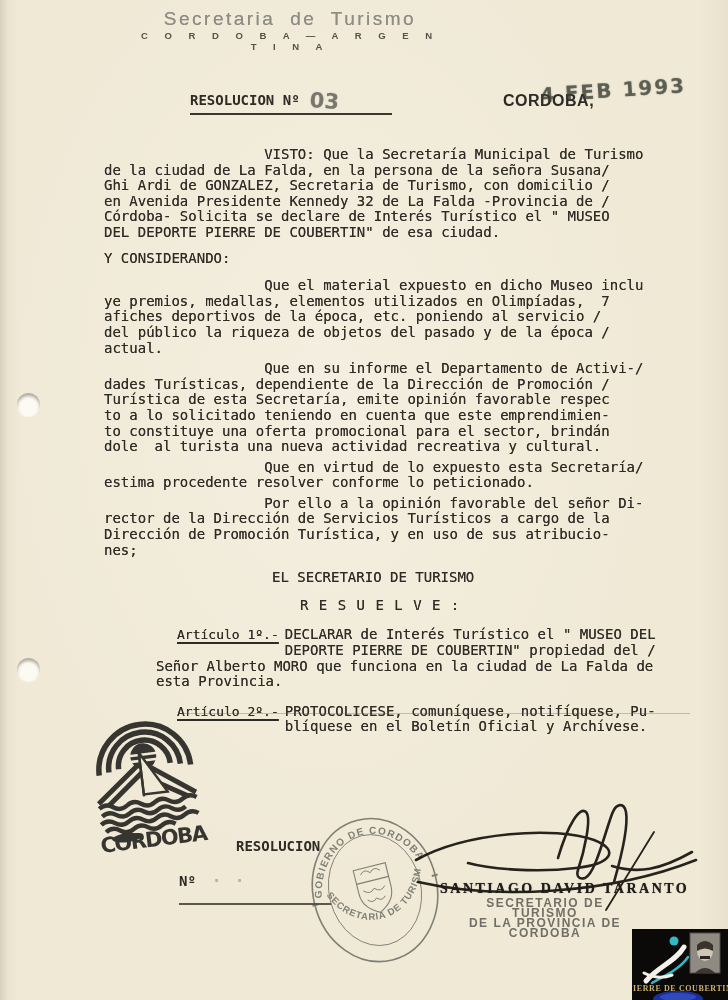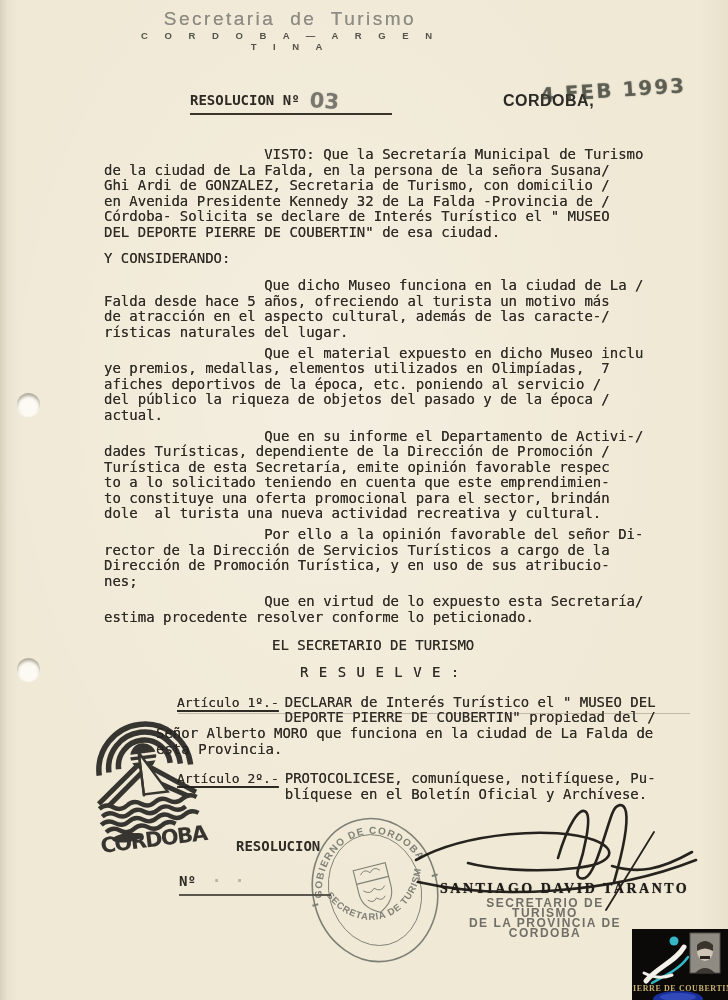--- a/index.html
+++ b/index.html
@@ -62,21 +62,21 @@
     flex:0 0 99px;margin-left:73px;font-size:13px;white-space:nowrap;
     text-decoration:underline;text-underline-offset:3px;text-decoration-thickness:1.5px;
   }
   .article .abody{white-space:pre-wrap;margin-left:6px;}
   .acontinuation{white-space:pre-wrap;margin-left:52px;margin-top:0;}
   .scan-line{position:absolute;left:178px;top:713px;width:512px;height:1px;
     background:rgba(95,85,68,.32);}
   
   .f-res{position:absolute;left:188px;top:838px;font-size:14px;font-weight:bold;margin-left:48px;}
   .f-num{position:absolute;left:179px;top:872px;width:152px;
-    border-bottom:2px solid rgba(55,50,44,.8);padding-bottom:4px;
+    border-bottom:2px solid rgba(55,50,44,.8);padding-bottom:13px;
     font-size:14px;font-weight:bold;}
   .f-num .pencil{
     font-family:"DejaVu Sans", sans-serif;color:rgba(100,95,85,.4);
     filter:blur(.6px);font-size:15px;margin-left:18px;letter-spacing:6px;
   }
   .oval-stamp{position:absolute;left:303px;top:814px;opacity:.68;transform:rotate(-14deg);}
   .signature{position:absolute;left:408px;top:796px;}
   .sig-name{
     position:absolute;left:440px;top:881px;width:210px;text-align:center;
     font-family:"Liberation Serif", serif;font-size:14px;font-weight:bold;
@@ -113,41 +113,37 @@
   <div class="date-stamp">4 FEB 1993</div>
 
   <div class="main-text">
     <p class="para visto">                   VISTO: Que la Secretaría Municipal de Turismo
 de la ciudad de La Falda, en la persona de la señora Susana/
 Ghi Ardi de GONZALEZ, Secretaria de Turismo, con domicilio /
 en Avenida Presidente Kennedy 32 de La Falda -Provincia de /
 Córdoba- Solicita se declare de Interés Turístico el " MUSEO
 DEL DEPORTE PIERRE DE COUBERTIN" de esa ciudad.</p>
     <p class="para consider-head">Y CONSIDERANDO:</p>
-    <p class="para cpara">                   Que dicho Museo funciona en la ciudad de La /
-Falda desde hace 5 años, ofreciendo al turista un motivo más
-de atracción en el aspecto cultural, además de las caracte-/
-rísticas naturales del lugar.</p>
     <p class="para cpara">                   Que el material expuesto en dicho Museo inclu
 ye premios, medallas, elementos utilizados en Olimpíadas,  7
 afiches deportivos de la época, etc. poniendo al servicio /
 del público la riqueza de objetos del pasado y de la época /
 actual.</p>
     <p class="para cpara">                   Que en su informe el Departamento de Activi-/
 dades Turísticas, dependiente de la Dirección de Promoción /
 Turística de esta Secretaría, emite opinión favorable respec
 to a lo solicitado teniendo en cuenta que este emprendimien-
 to constituye una oferta promocional para el sector, brindán
 dole  al turista una nueva actividad recreativa y cultural.</p>
+    <p class="para cpara">                   Que en virtud de lo expuesto esta Secretaría/
+estima procedente resolver conforme lo peticionado.</p>
     <p class="para cpara">                   Por ello a la opinión favorable del señor Di-
 rector de la Dirección de Servicios Turísticos a cargo de la
 Dirección de Promoción Turística, y en uso de sus atribucio-
 nes;</p>
-    <p class="para cpara">                   Que en virtud de lo expuesto esta Secretaría/
-estima procedente resolver conforme lo peticionado.</p>
     <p class="para secretary-line">EL SECRETARIO DE TURISMO</p>
     <p class="para resuelve-line">R E S U E L V E :</p>
 
     <div class="article">
       <span class="alabel">Artículo 1º.-</span>
       <span class="abody">DECLARAR de Interés Turístico el " MUSEO DEL
 DEPORTE PIERRE DE COUBERTIN" propiedad del /</span>
     </div>
     <p class="para acontinuation">Señor Alberto MORO que funciona en la ciudad de La Falda de
 esta Provincia.</p>

